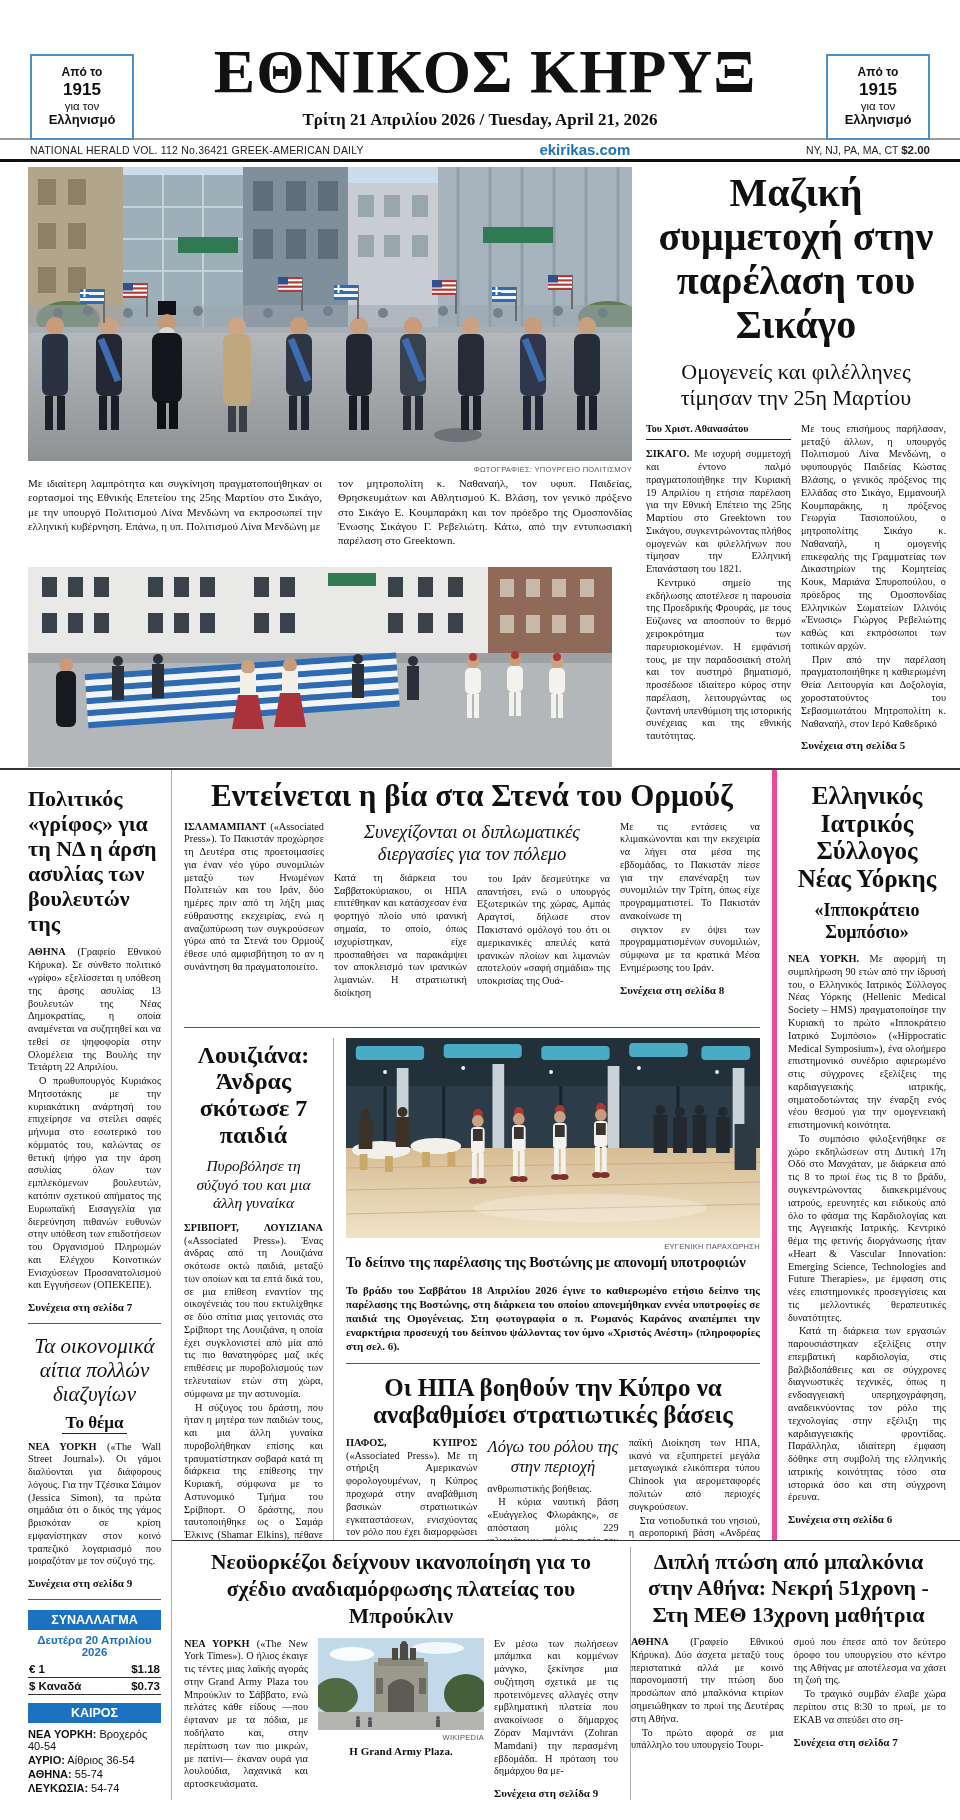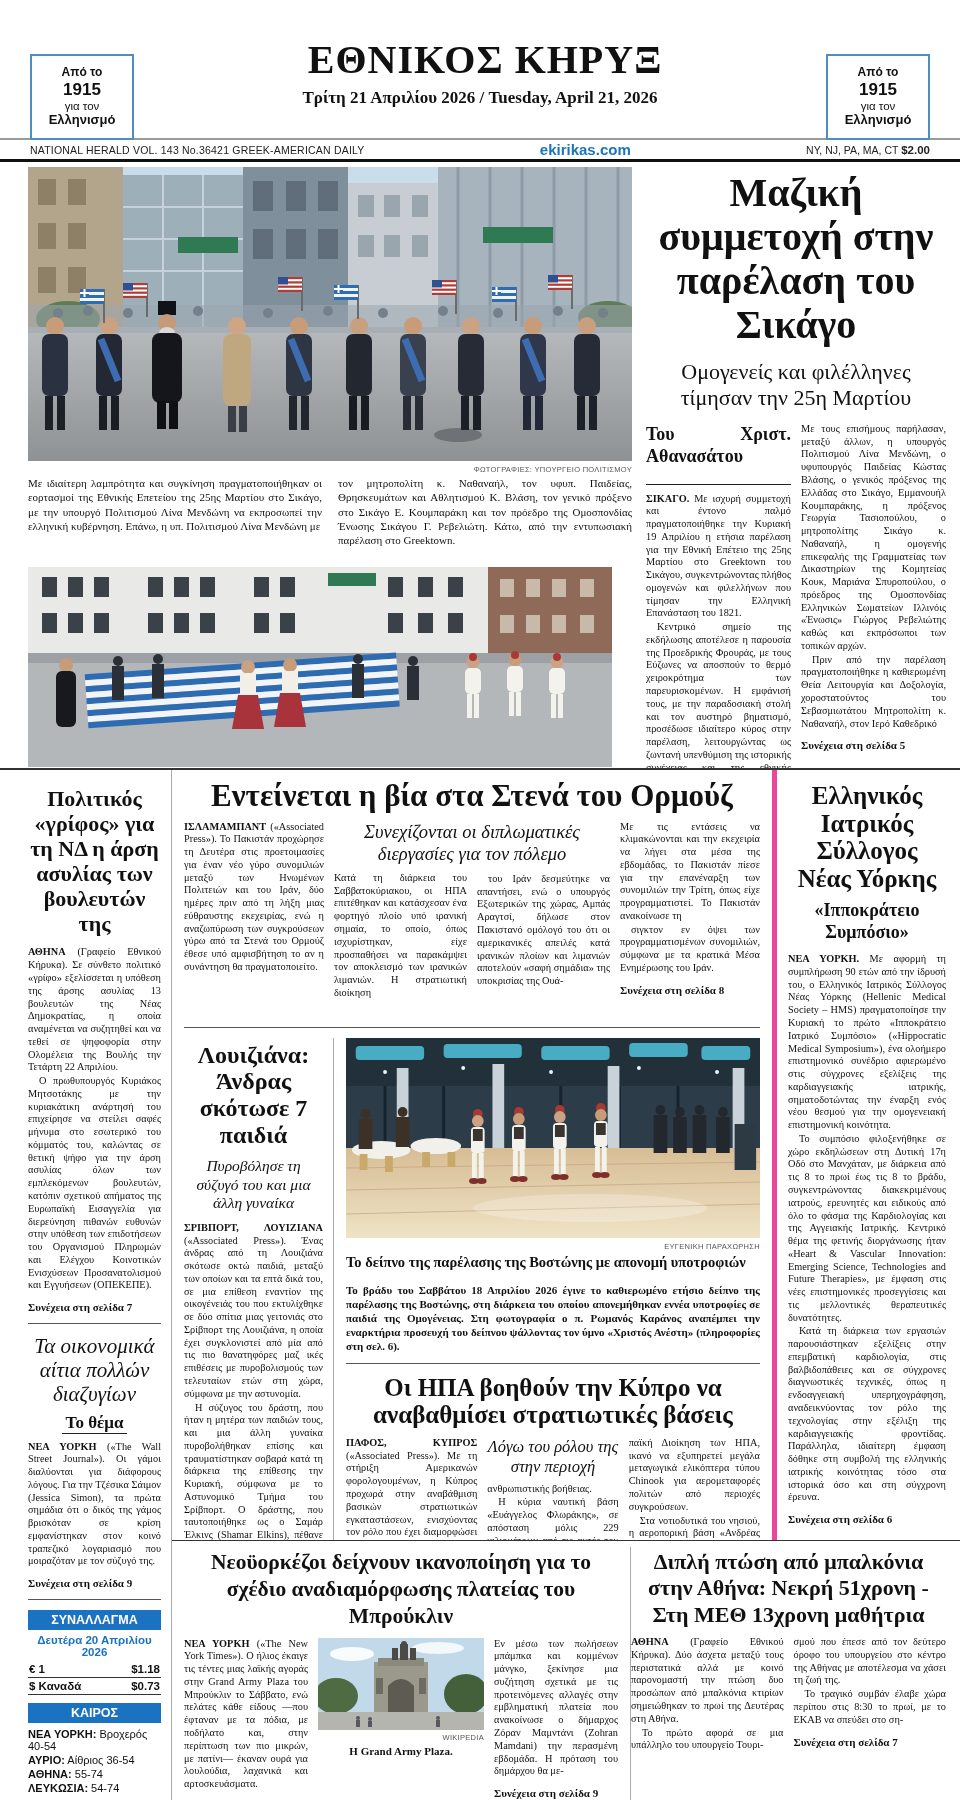--- a/index.html
+++ b/index.html
@@ -15,21 +15,21 @@
     position:absolute; top:54px; width:104px; height:86px;
     border:2px solid #4e8fc0; background:#fff;
     display:flex; flex-direction:column; align-items:center; justify-content:center;
     line-height:1.15; text-align:center; font-family:"Liberation Sans",sans-serif;
   }
   .badge.left { left:30px; } .badge.right { right:30px; }
   .badge .b1 { font-size:12px; font-weight:bold; }
   .badge .b2 { font-size:17px; font-weight:bold; }
   .badge .b3 { font-size:11.5px; }
   .badge .b4 { font-size:13px; font-weight:bold; }
-  .masthead { text-align:center; padding-top:40px; font-size:40px; font-weight:bold; letter-spacing:1px; line-height:1;padding-left:10px; }
+  .masthead { text-align:center; padding-top:40px; font-size:62px; font-weight:bold; letter-spacing:1px; line-height:1;padding-left:10px; }
   .issue-date { text-align:center; font-size:17px; font-weight:bold; margin-top:8px; }
   .infobar {
     height:21px; border-top:2px solid #9a9a9a;
     display:flex; align-items:center; justify-content:space-between;
     padding:0 30px; font-family:"Liberation Sans",sans-serif;
   }
   .infobar .ileft { font-size:10.5px; color:#222; letter-spacing:.2px; }
   .infobar .isite { font-size:15px; font-weight:bold; color:#1b75bb; }
   .infobar .iright { font-size:10.5px; color:#222; }
   .infobar .iright b { font-size:11.5px; }
@@ -43,36 +43,36 @@
   .credit { font-family:"Liberation Sans",sans-serif; font-size:7.5px; color:#555; text-align:right; letter-spacing:.3px; }
 
   
   .lead { height:606px; padding:5px 14px 0 28px; display:flex; gap:14px; overflow:hidden; }
   .lead-left { width:604px; flex:none; }
   .lead-left .caption { display:grid; grid-template-columns:1fr 1fr; column-gap:16px; font-size:11px; line-height:1.3; text-align:justify; margin-top:2px; height:86px; overflow:hidden; }
   .lead-right { flex:1; overflow:hidden; }
   .lead-right h1 { font-size:40px; line-height:1.1; text-align:center; font-weight:bold; margin:4px 0 12px; }
   .lead-right h2 { font-size:22px; line-height:1.18; text-align:center; font-weight:normal; margin-bottom:12px; }
   .lead-cols { display:grid; grid-template-columns:1fr 1fr; column-gap:10px; height:352px; overflow:hidden; }
-  .byline { font-weight:bold; font-size:18px; border-bottom:1.5px solid #222; padding-bottom:16px; margin-bottom:8px; }
+  .byline { font-weight:bold; font-size:10px; border-bottom:1.5px solid #222; padding-bottom:4px; margin-bottom:8px; }
 
   
   .mainwrap {
     border-top:2px solid #333; height:1032px; overflow:hidden;
     display:grid; grid-template-columns:172px 600px 1fr;
     grid-template-rows:770px 1fr;
     grid-template-areas:"rail center right" "rail bottom bottom";
   }
   .rail { grid-area:rail; border-right:1px solid #aaa; padding:10px 10px 0 28px; overflow:hidden; }
   .center { grid-area:center; padding:8px 12px 0 12px; overflow:hidden; }
   .rightrail { grid-area:right; border-left:5px solid #ec4899; padding:10px 14px 0 11px; overflow:hidden; }
   .bottomband { grid-area:bottom; border-top:1.5px solid #333; display:grid; grid-template-columns:1fr 316px; padding:6px 14px 0 12px; overflow:hidden; }
 
   
-  .rail h3 { font-size:22px; line-height:1.14; font-weight:bold; text-align:center; margin:6px 0 10px; }
+  .rail h3 { font-size:22px; line-height:1.14; font-weight:bold; text-align:left; margin:6px 0 10px; }
   .rail hr, .center hr { border:none; border-top:1px solid #555; margin:10px 0; }
   .div-head { font-size:21px; font-style:italic; line-height:1.15; text-align:center; margin:4px 0 6px; }
   .kicker { text-align:center; margin-bottom:8px; }
   .kicker span { font-weight:bold; font-size:17px; border-bottom:1.5px solid #222; padding:0 4px 1px; }
   .bluebox-head { background:#1b72c0; color:#fff; text-align:center; font-family:"Liberation Sans",sans-serif; font-weight:bold; font-size:12.5px; padding:3px 0; }
   .ex-date { color:#1b72c0; font-family:"Liberation Sans",sans-serif; font-weight:bold; font-size:11.5px; text-align:center; padding:4px 0 3px; }
   .ex-row { display:flex; justify-content:space-between; font-family:"Liberation Sans",sans-serif; font-weight:bold; font-size:11.5px; padding:2px 1px; border-bottom:1.8px solid #333; }
   .wx { font-family:"Liberation Sans",sans-serif; font-size:11px; padding:5px 0 4px; border-bottom:2px solid #a3a3a3; }
   .wx div { margin-bottom:2px; }
   .wx b { font-weight:bold; }
@@ -122,21 +122,21 @@
     <div class="masthead">ΕΘΝΙΚΟΣ ΚΗΡΥΞ</div>
     <div class="issue-date">Τρίτη 21 Απριλίου 2026 / Tuesday, April 21, 2026</div>
     <div class="badge right">
       <span class="b1">Από το</span>
       <span class="b2">1915</span>
       <span class="b3">για τον</span>
       <span class="b4">Ελληνισμό</span>
     </div>
   </div>
   <div class="infobar">
-    <span class="ileft">NATIONAL HERALD VOL. 143  No.36421  GREEK-AMERICAN DAILY</span>
+    <span class="ileft">NATIONAL HERALD VOL. 112  No.36421  GREEK-AMERICAN DAILY</span>
     <span class="isite">ekirikas.com</span>
     <span class="iright">
       <span>NY, NJ, PA, MA, CT</span>
       <b>$2.00</b>
     </span>
   </div>
   <div class="toprule"></div>
 
   <div class="lead">
     <div class="lead-left">

